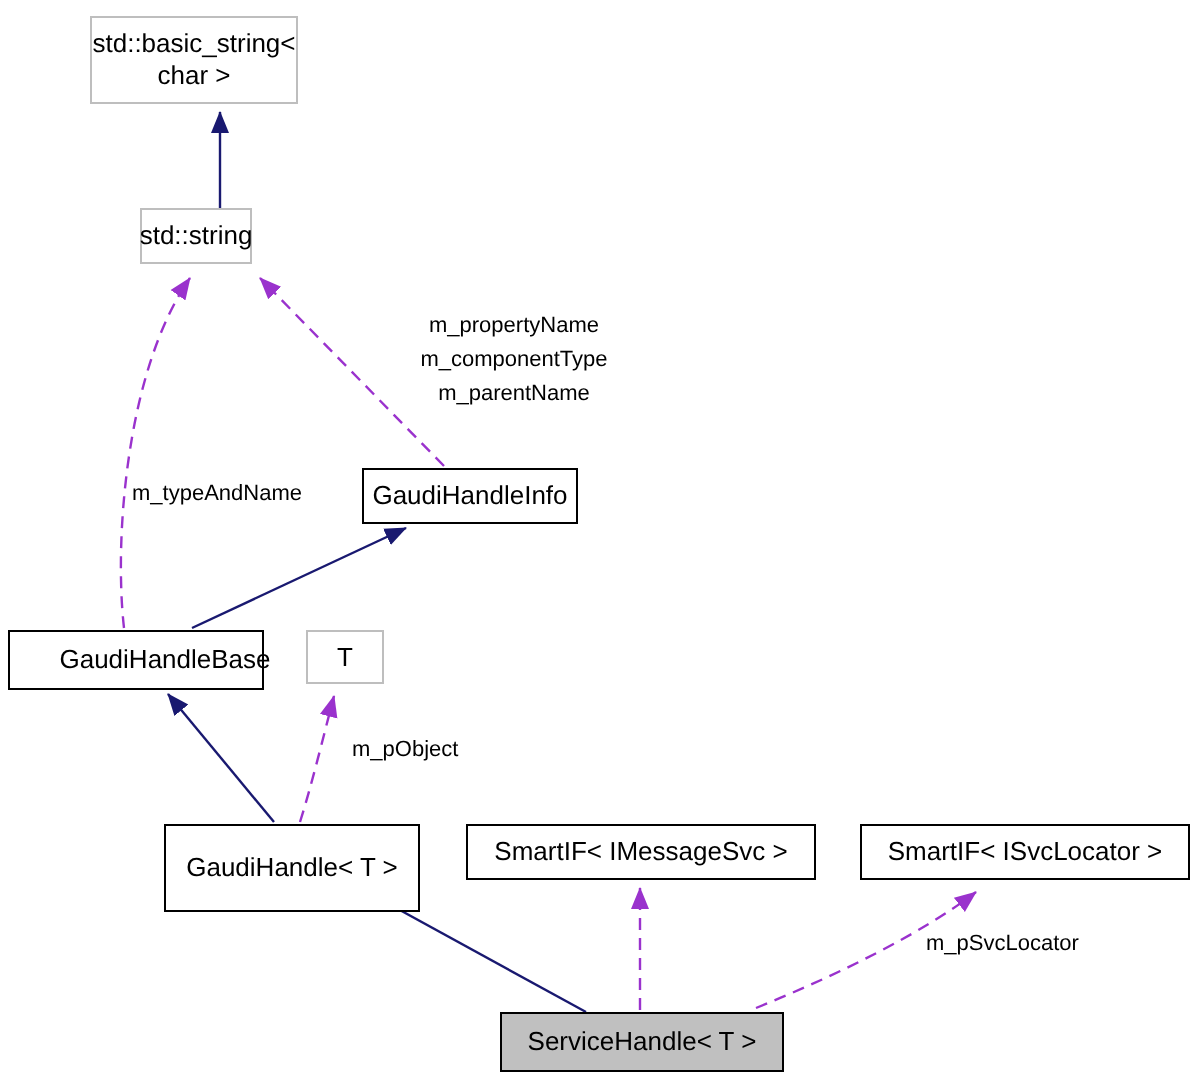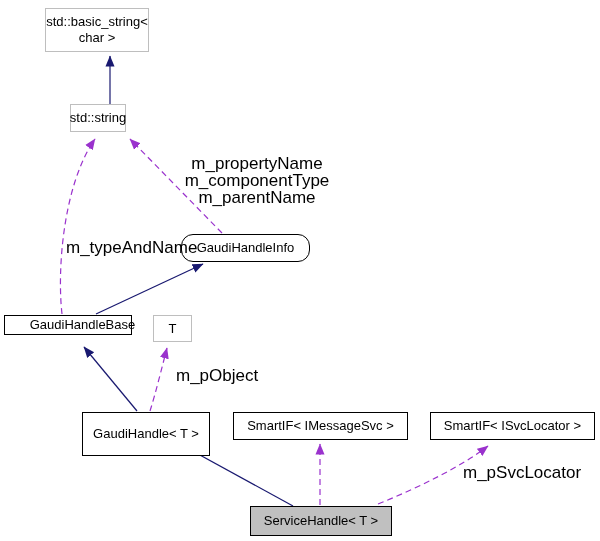--- a/index.html
+++ b/index.html
@@ -28,29 +28,29 @@
     font-size: 13px;
     line-height: 16px;
     text-align: center;
     white-space: pre-line;
     cursor: default;
   }
   .node.external { border-color: #bebebe; }
   .node.current  { background: #c0c0c0; border-color: #000000; text-align: right; }
   .edge-label {
     position: absolute;
-    font-size: 17px;
+    font-size: 11px;
     line-height: 17px;
     white-space: pre-line;
   }
   
   #n-basicstring { left: 45px;  top: 8px;   width: 104px; height: 44px; }
   #n-string      { left: 70px;  top: 104px; width: 56px;  height: 28px; }
-  #n-info        { left: 181px; top: 234px; width: 129px; height: 28px; border-radius: 12px; }
-  #n-base        { left: 4px;   top: 315px; width: 128px; height: 20px; padding-left: 29px; }
+  #n-info        { left: 181px; top: 234px; width: 108px; height: 28px; }
+  #n-base        { left: 4px;   top: 315px; width: 128px; height: 30px; padding-left: 29px; }
   #n-t           { left: 153px; top: 315px; width: 39px;  height: 27px; }
   #n-handle      { left: 82px;  top: 412px; width: 128px; height: 44px; }
   #n-imsgsvc     { left: 233px; top: 412px; width: 175px; height: 28px; }
   #n-isvcloc     { left: 430px; top: 412px; width: 165px; height: 28px; }
   #n-service     { left: 250px; top: 506px; width: 142px; height: 30px; }
   
   #l-props       { left: 182px; top: 155px; width: 150px; text-align: center; }
   #l-typeandname { left: 66px;  top: 239px; }
   #l-pobject     { left: 176px; top: 367px; }
   #l-pmsgsvc     { left: 324px; top: 464px; }

